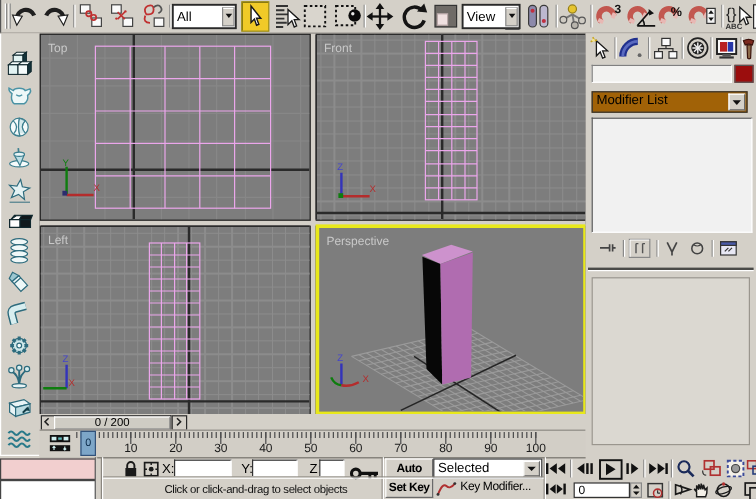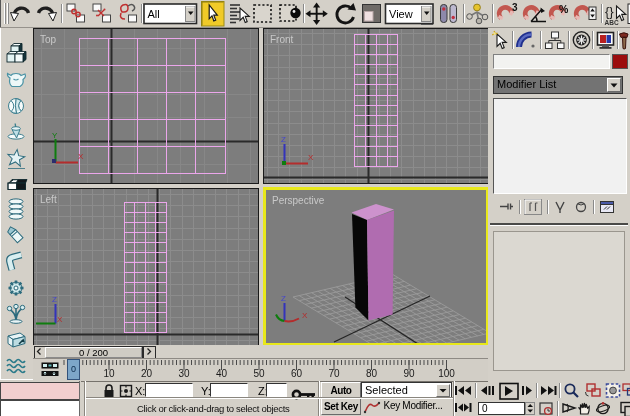--- a/index.html
+++ b/index.html
@@ -485,21 +485,21 @@
     <line x1="129.5" y1="3" x2="129.5" y2="21" stroke="#8a8a8a"></line>
       <line x1="130.5" y1="3" x2="130.5" y2="21" stroke="#fff"></line>
 
     <path d="M 131.5 6 Q 136 3.5 140 6 L 139 9.5 Q 136 8 133 9.5 Z" fill="#7c2a20" stroke="#3a120c"></path>
     <path d="M 134.5 9.5 L 138 9.5 L 137.5 20.5 Q 136 21.5 135 20.5 Z" fill="#8c6a4a" stroke="#3a120c"></path>
   </svg>
 
   <div class="abs sunk" style="left:5px;top:26px;width:115px;height:13px;background:#f2f2f0;"></div>
   <div class="abs" style="left:124px;top:26px;width:14px;height:13px;background:#9b0d0d;border:1px solid #555;"></div>
 
-  <div class="abs" style="left:5px;top:48px;width:128px;height:16px;background:#737373;border:1px solid #333;">
+  <div class="abs" style="left:5px;top:48px;width:128px;height:16px;background:#a16207;border:1px solid #333;">
     <div style="font-size:11px;color:#000;padding:1px 0 0 3px;">Modifier List</div>
     <div class="abs rais" style="right:1px;top:1px;width:12px;height:12px;background:#d4d0c8;">
       <svg width="12" height="12">
           <polygon points="2.5,4.5 9.5,4.5 6,8.5" fill="#111"></polygon>
         </svg>
     </div>
   </div>
 
   <div class="abs" style="left:5px;top:70px;width:132px;height:94px;background:#f1f1f1;border:1px solid #555;border-bottom-color:#fff;border-right-color:#fff;"></div>
 

